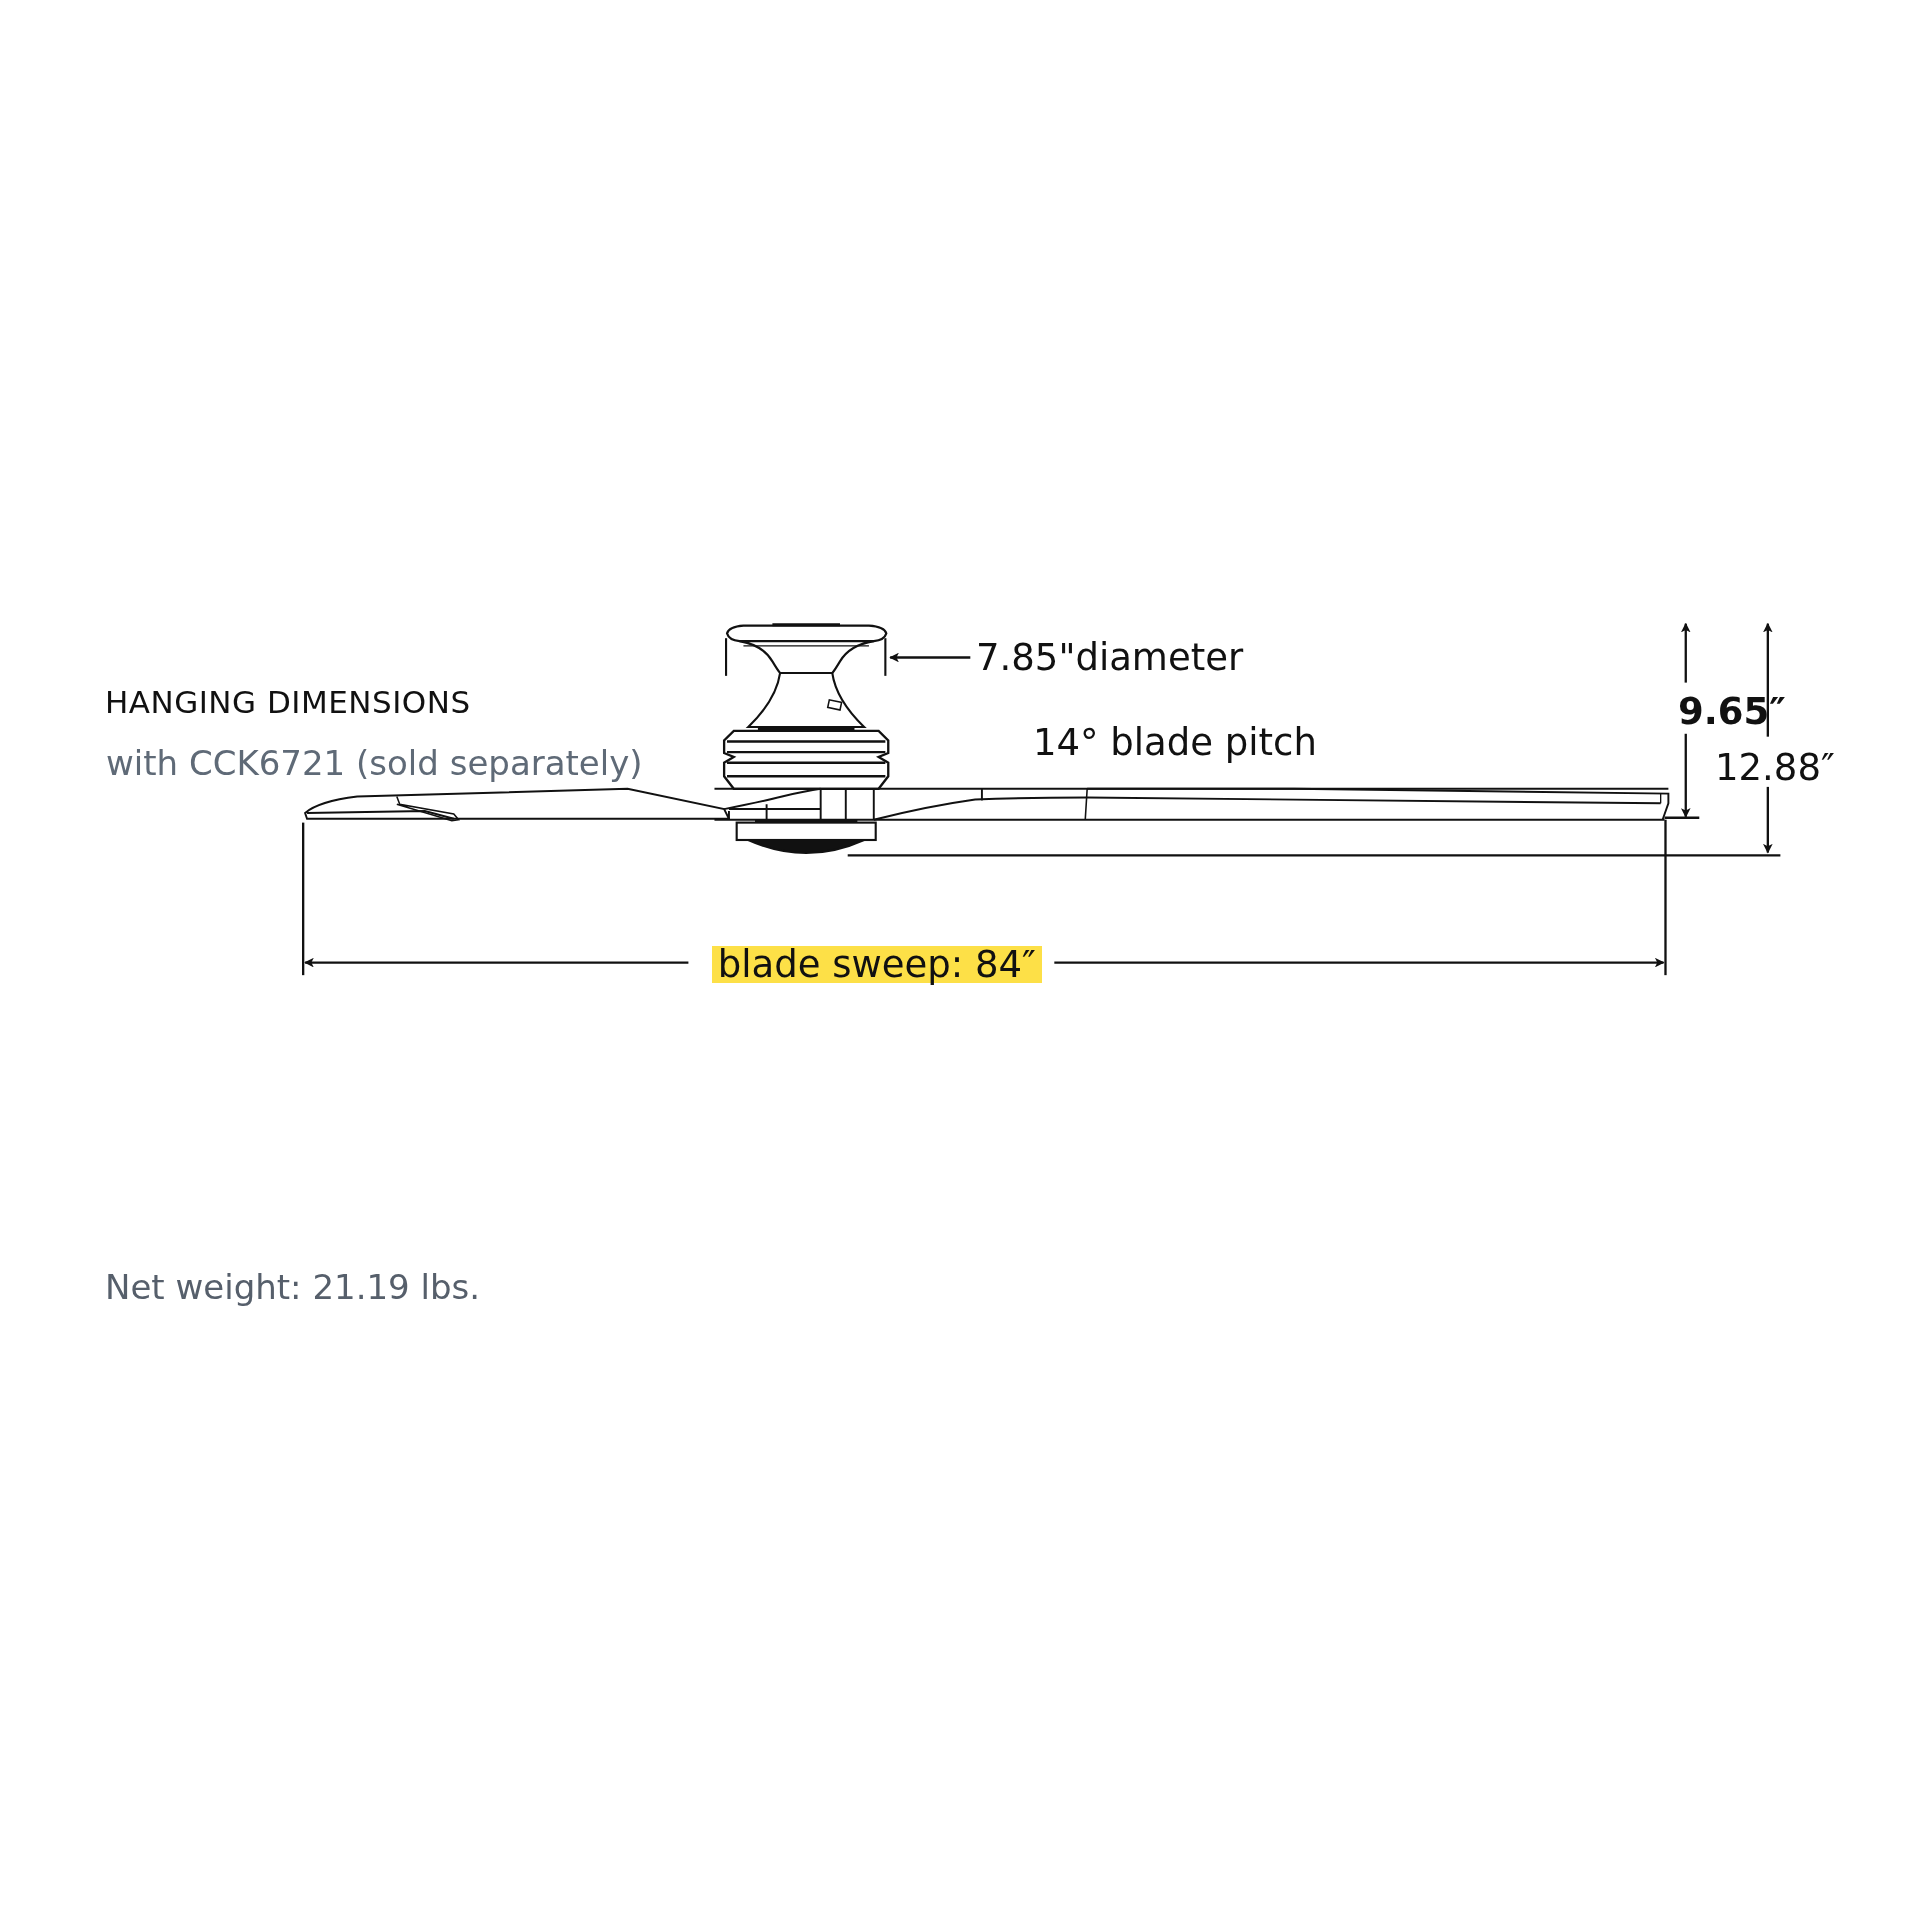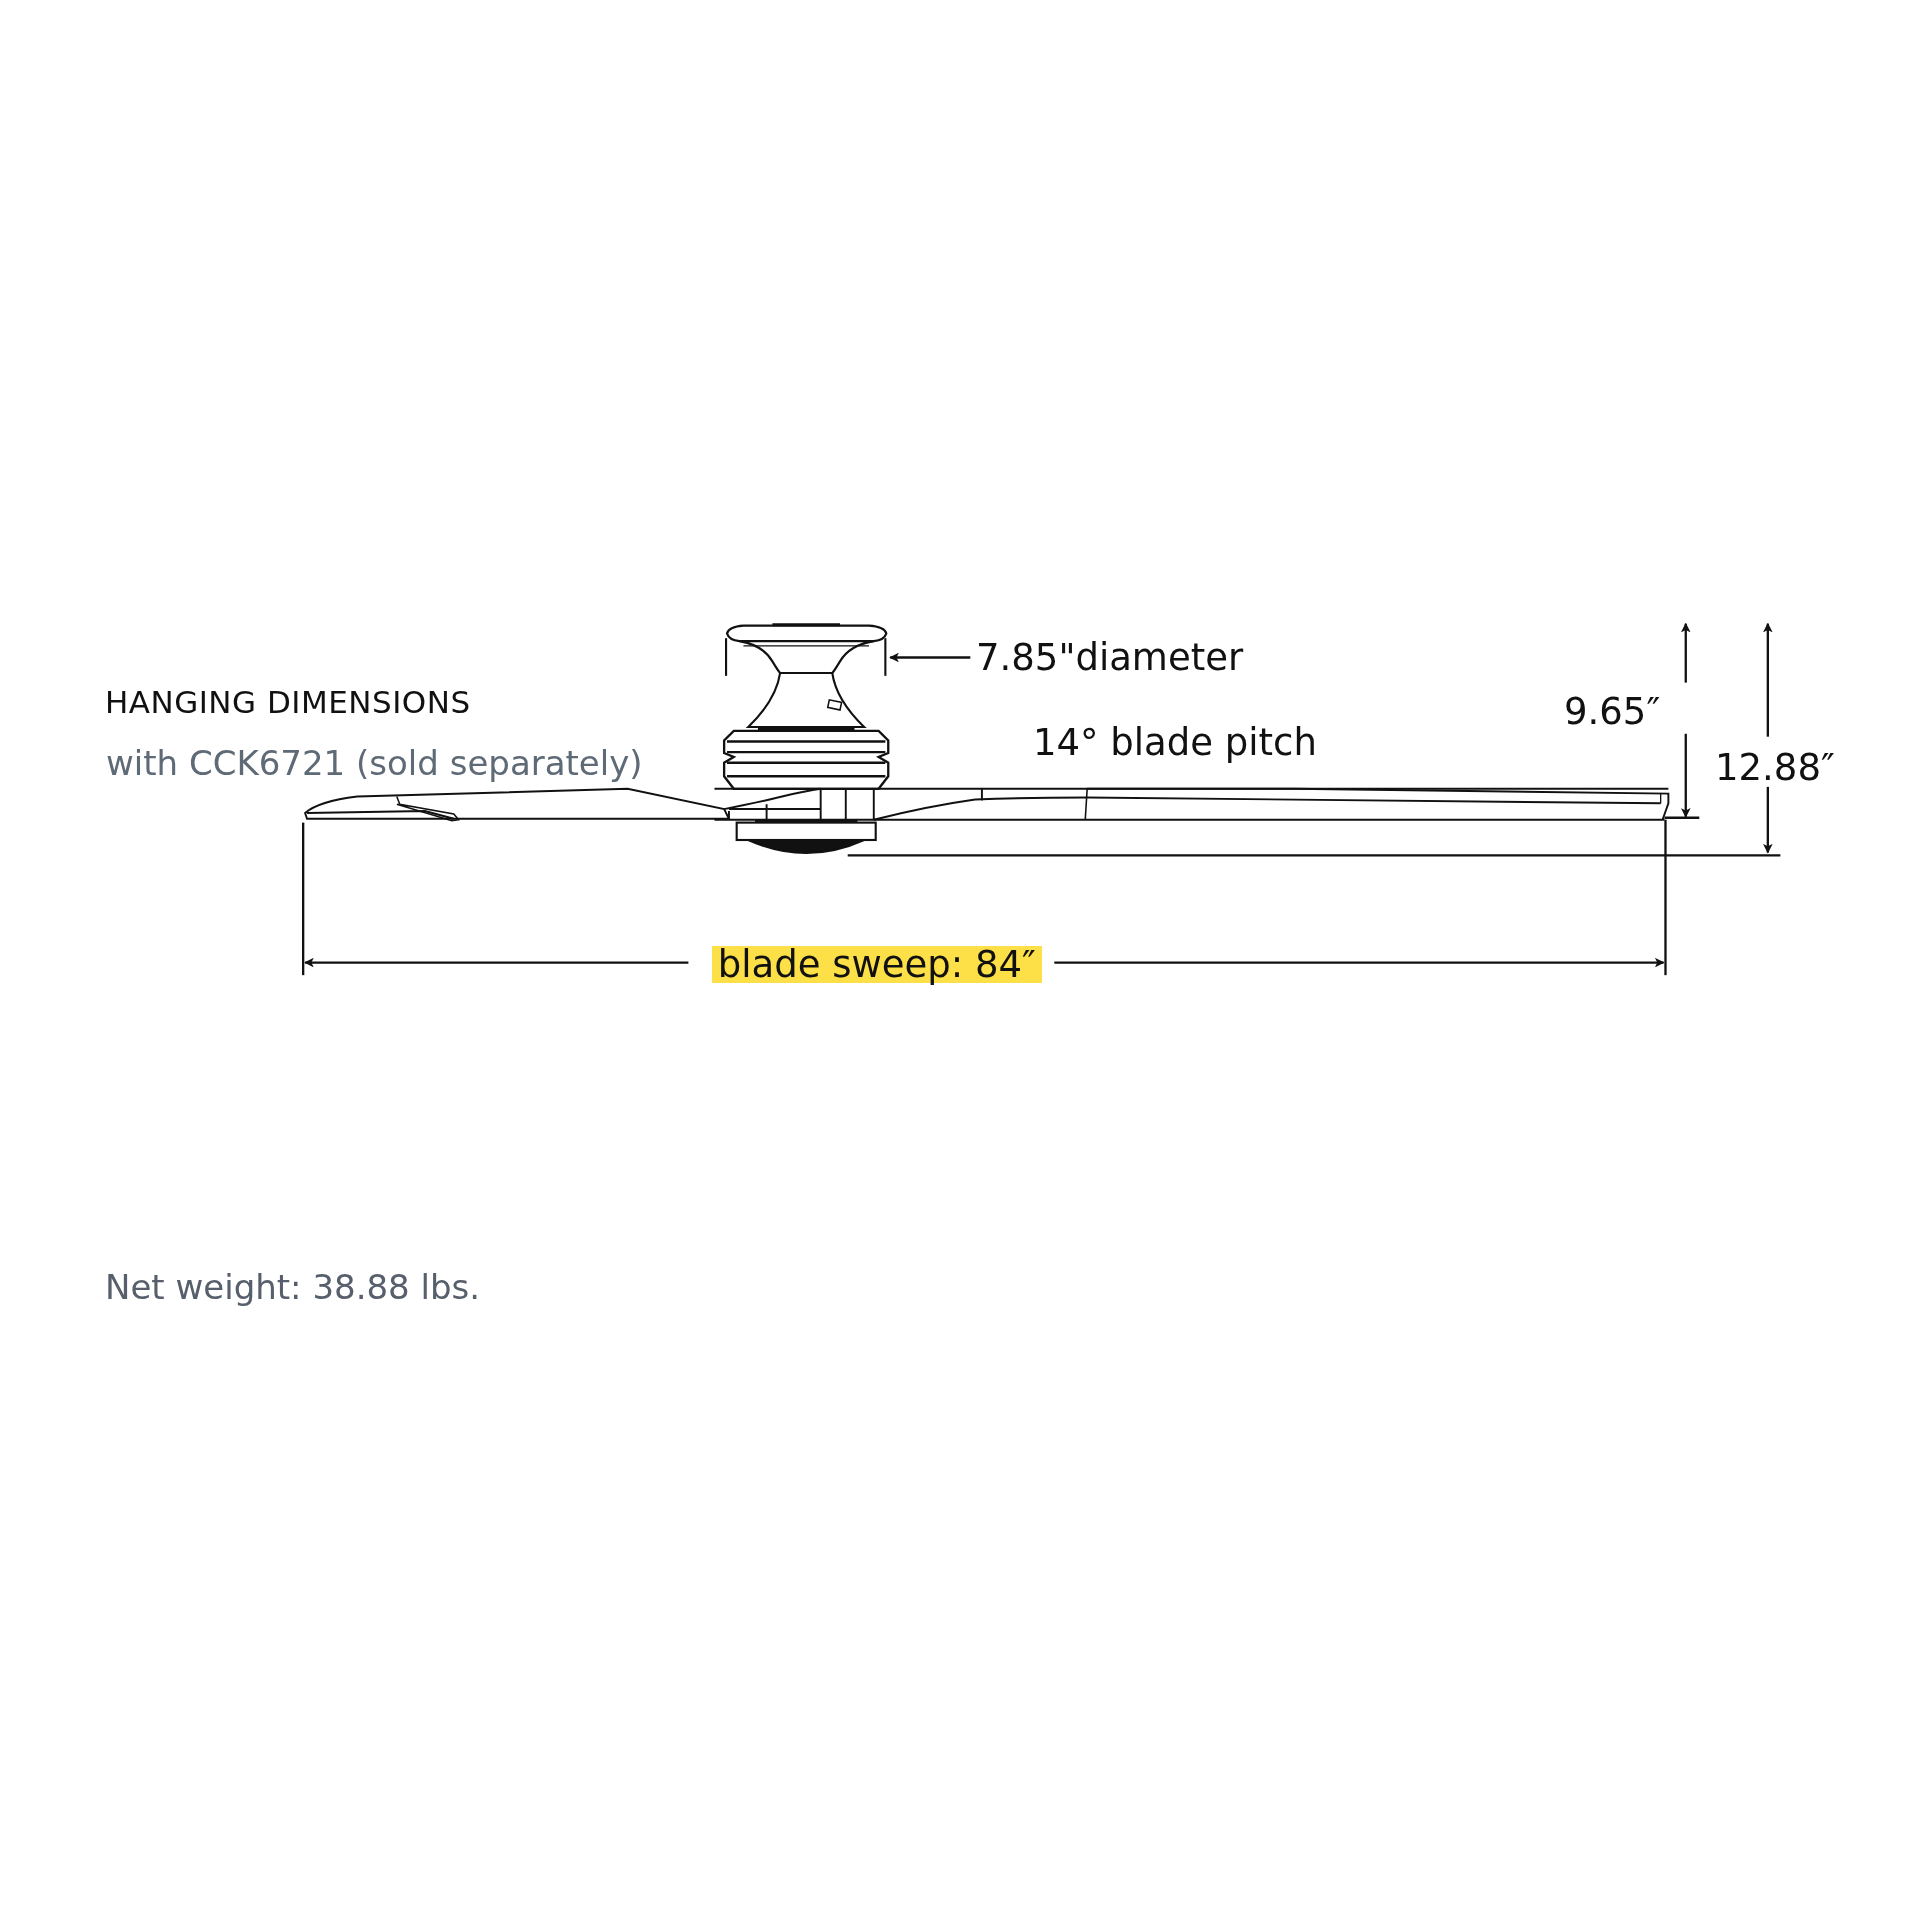--- a/index.html
+++ b/index.html
@@ -4,21 +4,21 @@
   <style>
     html, body { margin: 0; padding: 0; background: #ffffff; }
     body { width: 1931px; height: 1931px; position: relative; overflow: hidden; }
     .canvas { position: absolute; left: 0; top: 0; width: 1931px; height: 1931px; }
     .lbl { position: absolute; white-space: nowrap; font-family: "DejaVu Sans", "Liberation Sans", sans-serif; line-height: 1; }
     .title { left: 105px; top: 687px; font-size: 31px; color: #111111; font-weight: normal; letter-spacing: 0.5px; }
     .subtitle { left: 106px; top: 746px; font-size: 34px; color: #5f6a77; text-align: right; }
     .dim { font-size: 37px; color: #111111; }
     .diam { left: 976px; top: 639px; }
     .pitch { left: 1033px; top: 724px; }
-    .h965 { left: 1564px; top: 693px; }
+    .h965 { left: 1678px; top: 693px; font-weight: bold; }
     .h1133 { left: 1715px; top: 749px; }
     .sweep-label { left: 712px; top: 946px; background: #fde047; padding: 0 5.8px; }
     .weight { left: 105px; top: 1270px; font-size: 34px; color: #565f6b; }
   </style>
 </head>
 <body>
 
 <svg class="canvas" viewBox="0 0 2000 2000" xmlns="http://www.w3.org/2000/svg">
   <defs>
     <marker id="ah" markerWidth="10" markerHeight="10" refX="9" refY="5" orient="auto" markerUnits="userSpaceOnUse" viewBox="0 0 10 10">
@@ -96,14 +96,14 @@
   </g>
 </svg>
 
 <div class="lbl title">HANGING DIMENSIONS</div>
 <div class="lbl subtitle">with CCK6721 (sold separately)</div>
 <div class="lbl dim diam">7.85"diameter</div>
 <div class="lbl dim pitch">14° blade pitch</div>
 <div class="lbl dim h965">9.65″</div>
 <div class="lbl dim h1133">12.88″</div>
 <div class="lbl dim sweep-label">blade sweep: 84″</div>
-<div class="lbl weight">Net weight: 38.88 lbs.</div>
+<div class="lbl weight">Net weight: 21.19 lbs.</div>
 
 
 </body></html>

